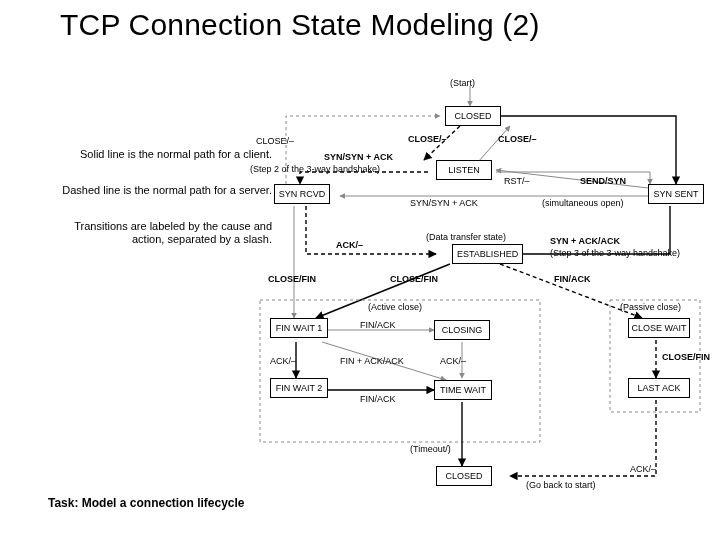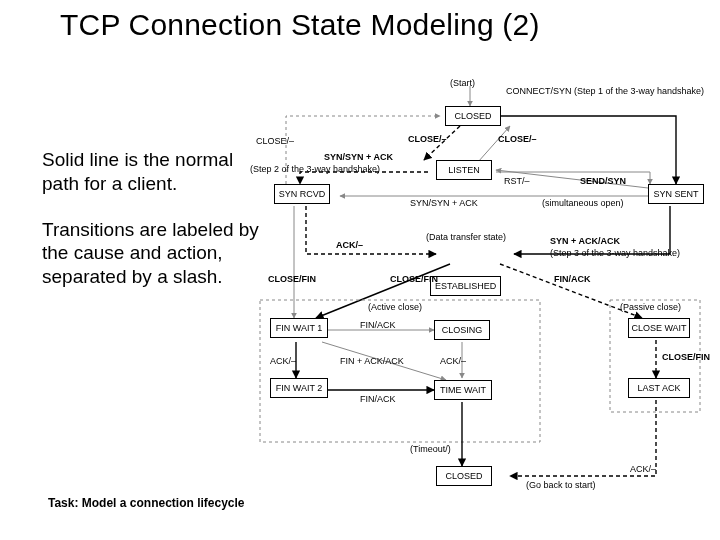--- a/index.html
+++ b/index.html
@@ -7,21 +7,21 @@
     width: 720px; height: 540px;
     font-family: Arial, Helvetica, sans-serif;
     background: #fff; color: #000;
   }
   .slide { position: relative; width: 720px; height: 540px; }
   .title {
     position: absolute; left: 60px; top: 8px;
     font-size: 30px; font-weight: 400; letter-spacing: 0.2px;
   }
   .notes { position: absolute; left: 42px; top: 148px; width: 230px; }
-  .notes p { margin: 0 0 22px 0; font-size: 19px; line-height: 1.25; }
+  .notes p { margin: 0 0 22px 0; font-size: 11px; line-height: 1.25; text-align: right; }
   .task { position: absolute; left: 48px; bottom: 30px; font-size: 12px; font-weight: 700; }
 
   .diagram { position: absolute; left: 250px; top: 80px; width: 460px; height: 420px; font-size: 9px; }
   .state {
     position: absolute; background: #fff; border: 1px solid #000;
     text-align: center; display: flex; align-items: center; justify-content: center;
     padding: 2px 4px; min-width: 46px; min-height: 14px; white-space: nowrap;
   }
   .lbl { position: absolute; white-space: nowrap; }
   .b { font-weight: 700; }
@@ -33,20 +33,21 @@
   .lightdash{ stroke: #888; stroke-width: 1;   fill: none; stroke-dasharray: 3 3; }
 </style>
 </head>
 <body>
 
 <div class="slide">
   <div class="title">TCP Connection State Modeling (2)</div>
 
   <div class="notes">
     <p>Solid line is the normal path for a client.</p>
+    <p>Dashed line is the normal path for a server.</p>
     <p>Transitions are labeled by the cause and action, separated by a slash.</p>
   </div>
 
   <div class="task">Task: Model a connection lifecycle</div>
 
   <div class="diagram">
     <svg class="wires" viewBox="0 0 460 420">
       <defs>
         <marker id="ah" viewBox="0 0 10 10" refX="9" refY="5" markerWidth="6" markerHeight="6" orient="auto">
           <path d="M0,0 L10,5 L0,10 z" fill="#000"></path>
@@ -102,31 +103,30 @@
 
       <path class="dashed" d="M406,320 L406,396 L260,396" marker-end="url(#ah)"></path>
 
       <path class="solid" d="M212,322 L212,386" marker-end="url(#ah)"></path>
     </svg>
 
     <div class="state" style="left:195px; top:26px;">CLOSED</div>
     <div class="state" style="left:186px; top:80px;">LISTEN</div>
     <div class="state" style="left:24px;  top:104px; width:44px; line-height:1.0;">SYN RCVD</div>
     <div class="state" style="left:398px; top:104px; width:44px; line-height:1.0;">SYN SENT</div>
-    <div class="state" style="left:180px; top:164px;margin-top:32px;">ESTABLISHED</div>
+    <div class="state" style="left:202px; top:164px;">ESTABLISHED</div>
     <div class="state" style="left:20px;  top:238px; width:48px;">FIN WAIT 1</div>
     <div class="state" style="left:20px;  top:298px; width:48px;">FIN WAIT 2</div>
     <div class="state" style="left:184px; top:240px;">CLOSING</div>
     <div class="state" style="left:184px; top:300px; width:48px;">TIME WAIT</div>
     <div class="state" style="left:378px; top:238px; width:52px;">CLOSE WAIT</div>
     <div class="state" style="left:378px; top:298px; width:52px;">LAST ACK</div>
     <div class="state" style="left:186px; top:386px;">CLOSED</div>
 
     <span class="lbl" style="left:200px; top:-2px;">(Start)</span>
-    <span class="lbl" style="left:256px; top:6px;">CONNECT/SYN (Step 1 of the 3-way handshake)</span>
     <span class="lbl b" style="left:248px; top:54px;">CLOSE/–</span>
     <span class="lbl b" style="left:158px; top:54px;">CLOSE/–</span>
     <span class="lbl b" style="left:74px;  top:72px;">SYN/SYN + ACK</span>
     <span class="lbl" style="left:0px;   top:84px;">(Step 2 of the 3-way handshake)</span>
     <span class="lbl" style="left:254px; top:96px;">RST/–</span>
     <span class="lbl b" style="left:330px; top:96px;">SEND/SYN</span>
     <span class="lbl" style="left:160px; top:118px;">SYN/SYN + ACK</span>
     <span class="lbl" style="left:292px; top:118px;">(simultaneous open)</span>
     <span class="lbl" style="left:6px;   top:56px;">CLOSE/–</span>
     <span class="lbl b" style="left:86px;  top:160px;">ACK/–</span>

